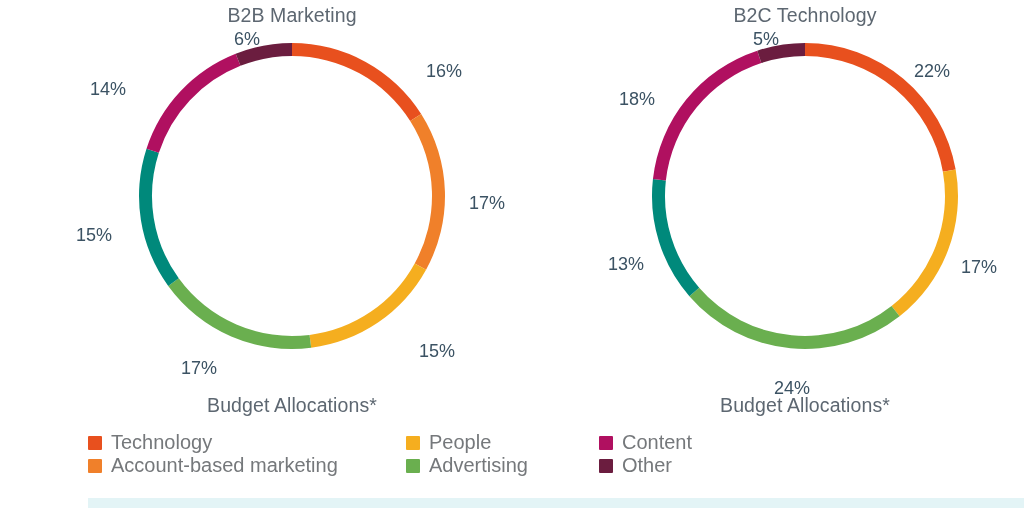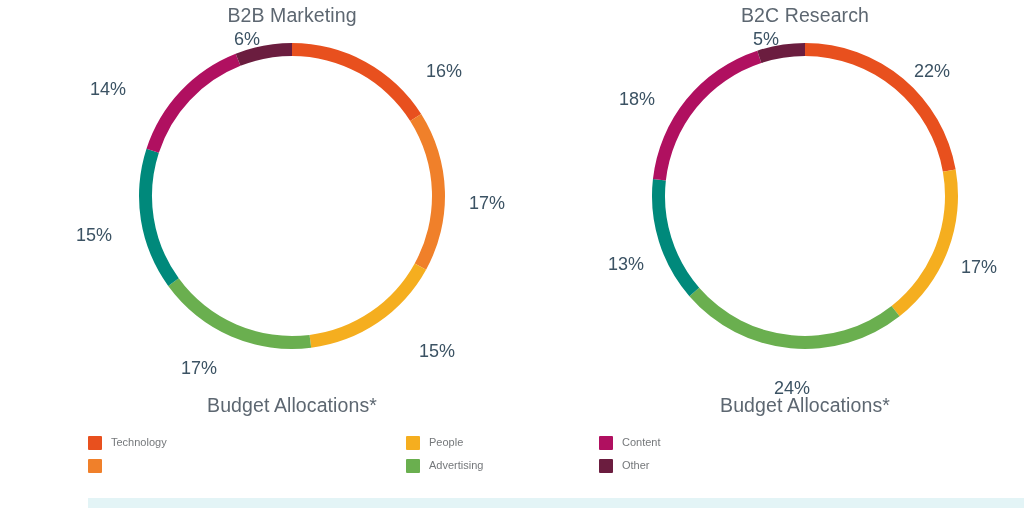--- a/index.html
+++ b/index.html
@@ -83,21 +83,21 @@
     gap: 9px;
   }
   .legend-swatch {
     width: 14px;
     height: 14px;
     flex: 0 0 14px;
     border-radius: 1px;
   }
   .legend-text {
     color: #75787b;
-    font-size: 11px;
+    font-size: 20px;
     line-height: 19px;
     white-space: nowrap;
   }
 
   
   #footer-band {
     position: absolute;
     left: 88px;
     top: 498px;
     width: 936px;
@@ -135,38 +135,39 @@
   <div class="donut-wrap" id="donut-b2c">
     <svg class="donut-svg" viewBox="0 0 512 420">
         <path d="M 256 43 A 153 153 0 0 1 406.67558621086783 169.43182881695967 L 393.8730854217091 171.68925512662975 A 140 140 0 0 0 256 56 Z" fill="#e8501e"></path>
         <path d="M 406.67558621086783 169.43182881695967 A 153 153 0 0 1 350.5783248917526 316.26612349564647 L 342.5422580708847 306.04743326399023 A 140 140 0 0 0 393.8730854217091 171.68925512662975 Z" fill="#f5ae1f"></path>
         <path d="M 350.5783248917526 316.26612349564647 A 153 153 0 0 1 140.3703151237985 296.19369229362866 L 150.19505959040384 287.6805027523399 A 140 140 0 0 0 342.5422580708847 306.04743326399023 Z" fill="#6aaf4f"></path>
         <path d="M 140.3703151237985 296.19369229362866 A 153 153 0 0 1 103.94271493742812 179.04175541514525 L 116.86261497542444 180.4826520138584 A 140 140 0 0 0 150.19505959040384 287.6805027523399 Z" fill="#00897b"></path>
         <path d="M 103.94271493742812 179.04175541514525 A 153 153 0 0 1 208.2588828081315 50.63911898563535 L 212.31531760221182 62.99004351626763 A 140 140 0 0 0 116.86261497542444 180.4826520138584 Z" fill="#b01060"></path>
         <path d="M 208.2588828081315 50.63911898563535 A 153 153 0 0 1 255.99999999999997 43 L 255.99999999999997 56 A 140 140 0 0 0 212.31531760221182 62.99004351626763 Z" fill="#6b1d3f"></path>
       </svg>
     <div class="center-title">
-      <span class="line">B2C Research</span>
+      <span class="line">B2C Technology</span>
       <span class="line">Budget Allocations*</span>
     </div>
   <div class="pct-label" style="left: 383px; top: 71px;">22%</div>
       <div class="pct-label" style="left: 430px; top: 267px;">17%</div>
       <div class="pct-label" style="left: 243px; top: 388px;">24%</div>
       <div class="pct-label" style="left: 65px; top: 264px; margin-left: 12px;">13%</div>
       <div class="pct-label" style="left: 88px; top: 99px;">18%</div>
       <div class="pct-label" style="left: 217px; top: 39px;">5%</div>
     </div>
 
   <div id="legend">
       <div class="legend-item">
         <span class="legend-swatch" style="background: rgb(232, 80, 30);"></span>
         <span class="legend-text">Technology</span>
       </div>
       <div class="legend-item">
         <span class="legend-swatch" style="background: rgb(240, 128, 42);"></span>
+        <span class="legend-text">Account-based marketing</span>
       </div>
       <div class="legend-item">
         <span class="legend-swatch" style="background: rgb(245, 174, 31);"></span>
         <span class="legend-text">People</span>
       </div>
       <div class="legend-item">
         <span class="legend-swatch" style="background: rgb(106, 175, 79);"></span>
         <span class="legend-text">Advertising</span>
       </div>
       <div class="legend-item">

